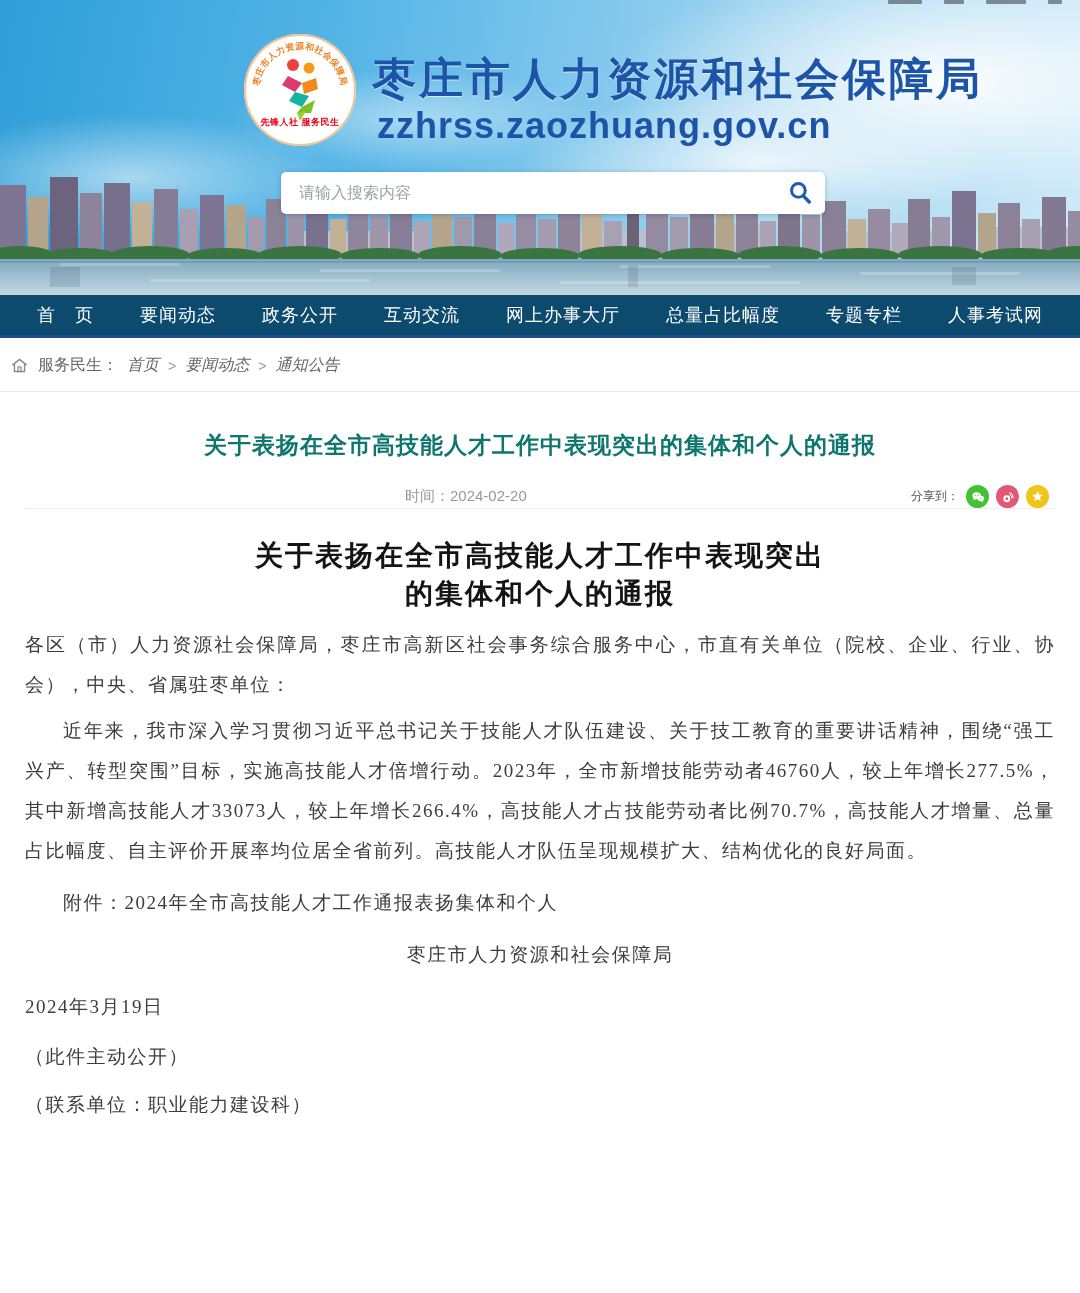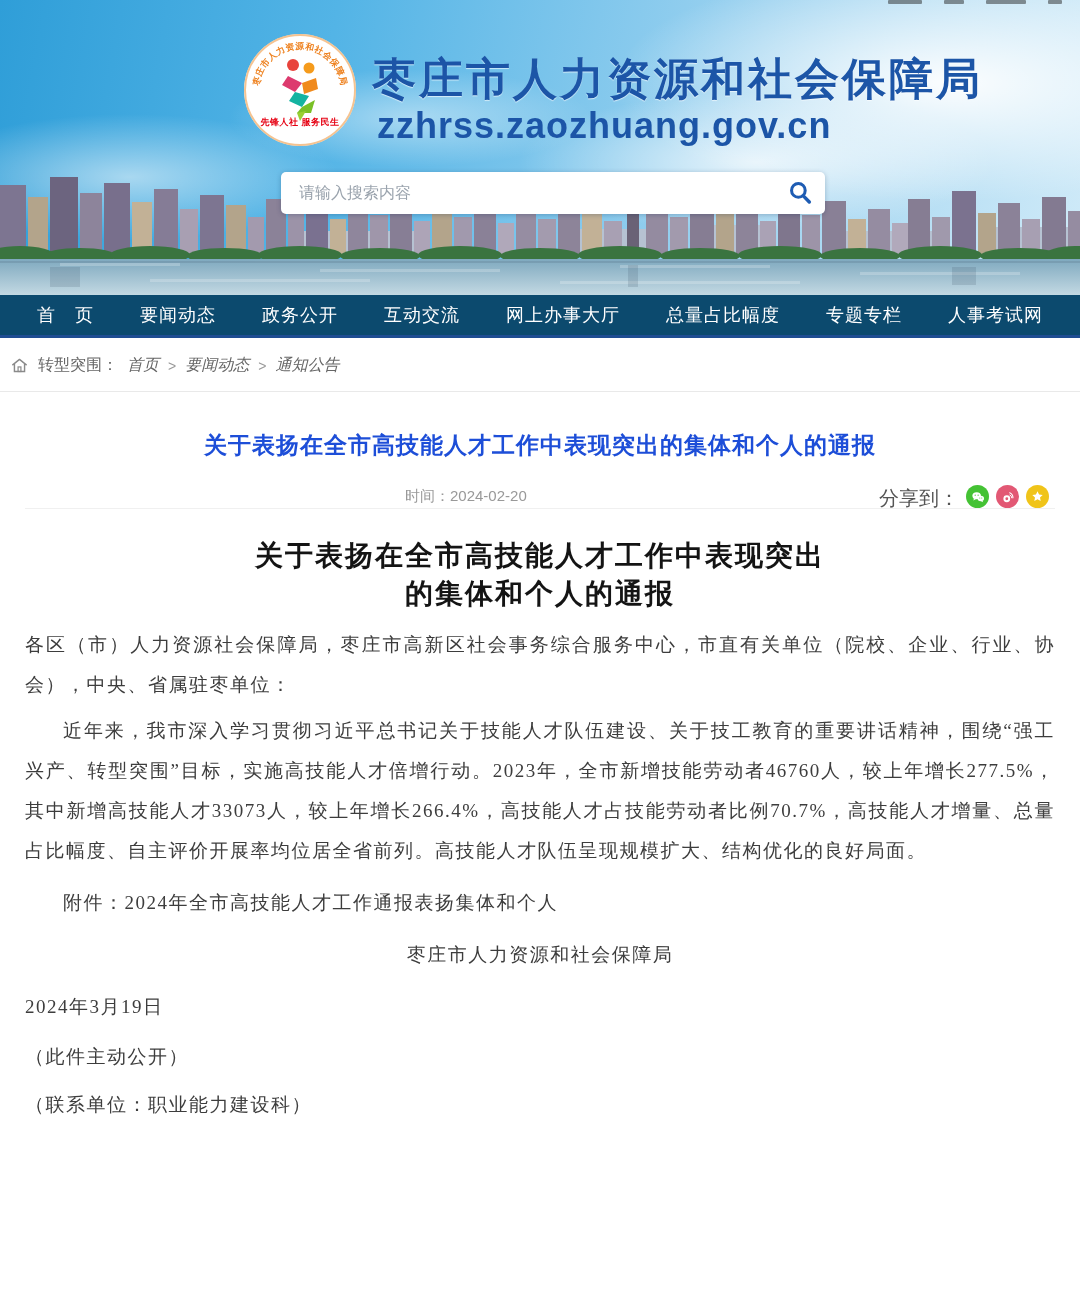--- a/index.html
+++ b/index.html
@@ -36,24 +36,24 @@
   .nav-item { color:#fff; font-size:18px; letter-spacing:1px; cursor:pointer; white-space:nowrap; }
 
   
   .crumb { display:flex; align-items:center; gap:9px; padding:17px 0 15px 10px; border-bottom:1px solid #e9e9e9;
     font-size:16px; color:#666; background:#fff; }
   .crumb .link { color:#666; cursor:pointer;font-style:italic; }
   .crumb .sep { color:#999; font-size:14px; }
 
   
   .article { padding:38px 25px 0; }
-  .page-title { margin:0; text-align:center; font-size:23px; font-weight:600; color:#1d4ed8; letter-spacing:1px; }
+  .page-title { margin:0; text-align:center; font-size:23px; font-weight:600; color:#0f766e; letter-spacing:1px; }
   .meta { position:relative; margin-top:24px; height:24px; padding-bottom:12px; border-bottom:1px solid #f0f0f0; }
   .meta-time { position:absolute; left:380px; top:2px; font-size:15px; color:#999; }
-  .meta-share { position:absolute; right:6px; top:0; display:flex; align-items:flex-start; gap:7px; font-size:20px; color:#555; }
+  .meta-share { position:absolute; right:6px; top:0; display:flex; align-items:center; gap:7px; font-size:12px; color:#555; }
   .share-circle { width:23px; height:23px; border-radius:50%; display:flex; align-items:center; justify-content:center; cursor:pointer; }
   .share-wechat { background:#44c234; }
   .share-weibo  { background:#e25874; }
   .share-qzone  { background:#f0c419; }
 
   .doc-title { font-family:"Liberation Serif","DejaVu Serif",serif; font-weight:bold; color:#141414;
     font-size:28px; line-height:38px; text-align:center; letter-spacing:2px; margin:0; }
   .doc-title.l1 { margin-top:28px; }
   .doc-title.l2 { }
 
@@ -235,21 +235,21 @@
     <span class="nav-item">专题专栏</span>
     <span class="nav-item">人事考试网</span>
   </nav>
 
   <div class="crumb">
     <svg viewBox="0 0 24 24" width="19" height="19">
       <path d="M3 11.5 L12 4.3 L21 11.5" fill="none" stroke="#8a8a8a" stroke-width="1.8" stroke-linejoin="round"></path>
       <path d="M5.6 10.2 V19.6 H18.4 V10.2" fill="none" stroke="#8a8a8a" stroke-width="1.8"></path>
       <rect x="10.2" y="13.8" width="3.6" height="5.8" fill="none" stroke="#8a8a8a" stroke-width="1.5"></rect>
     </svg>
-    <span>转型突围：</span>
+    <span>服务民生：</span>
     <span class="link">首页</span>
     <span class="sep">&gt;</span>
     <span class="link">要闻动态</span>
     <span class="sep">&gt;</span>
     <span class="link">通知公告</span>
   </div>
 
   <div class="article">
     <h1 class="page-title">关于表扬在全市高技能人才工作中表现突出的集体和个人的通报</h1>
 

